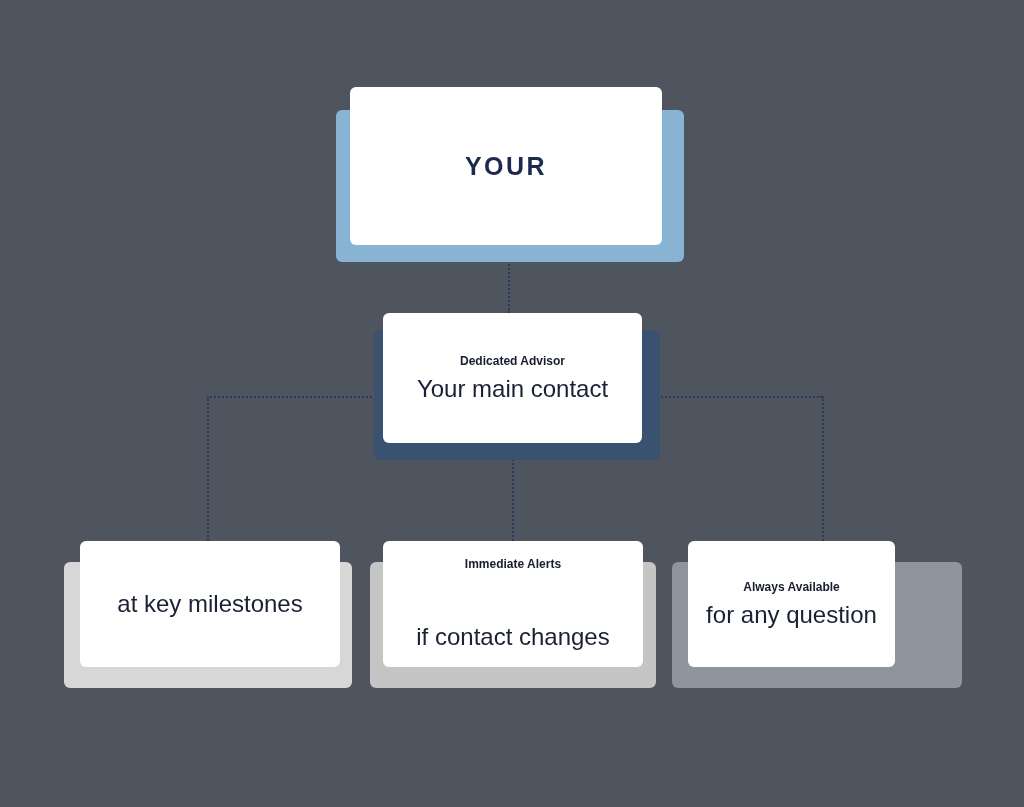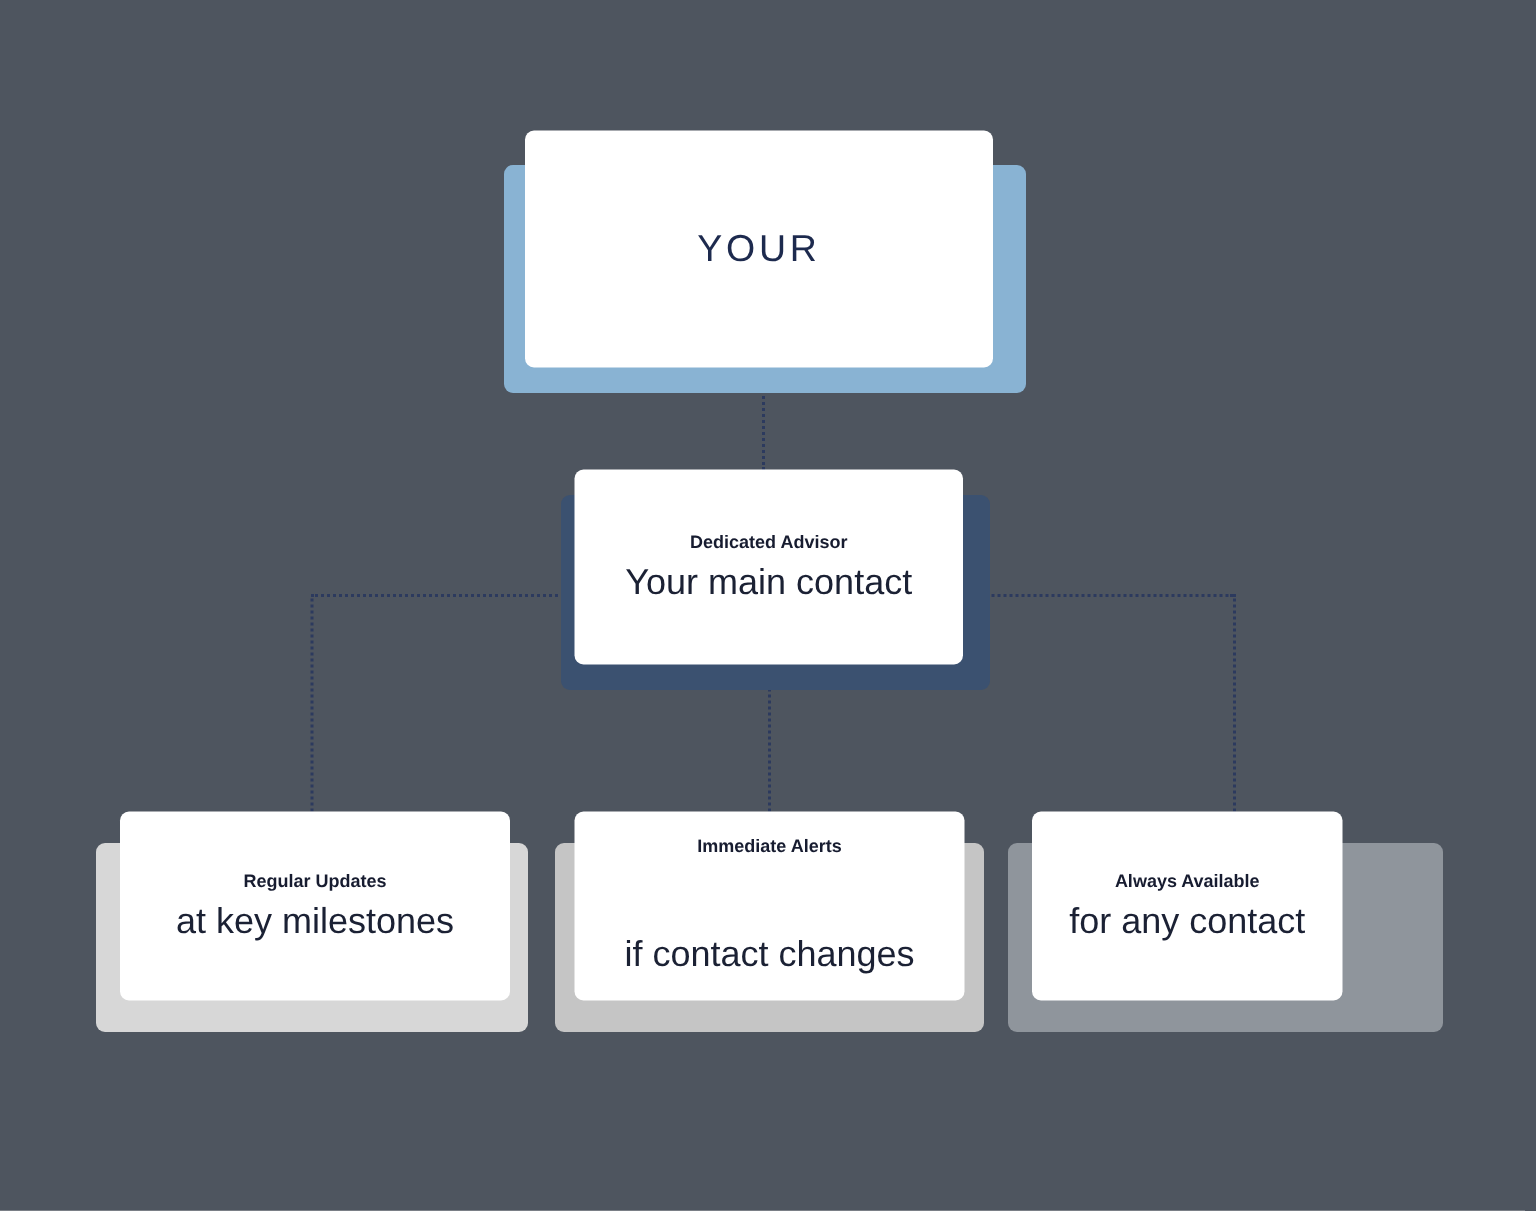--- a/index.html
+++ b/index.html
@@ -35,21 +35,21 @@
     z-index: 1;
   }
   .v-line { width: 0; border-left: 2px dotted #2c3a5e; }
   .h-line { height: 0; border-top: 2px dotted #2c3a5e; }
 
   
   .title-shadow { left: 336px; top: 110px; width: 348px; height: 152px; }
   .title-card   { left: 350px; top: 87px;  width: 312px; height: 158px; }
   .title-line {
     font-size: 25px;
-    font-weight: 400;
+    font-weight: 700;
     letter-spacing: 2.5px;
     word-spacing: 10px;
     line-height: 38px;
     color: #1d2a4e;
     text-align: right;
   }
 
   
   .advisor-shadow { left: 374px; top: 330px; width: 286px; height: 130px; }
   .advisor-card   { left: 383px; top: 313px; width: 259px; height: 130px; }
@@ -100,29 +100,28 @@
   </div>
 
   <div class="shadow advisor-shadow" style="background-color: rgb(59, 81, 112);"></div>
   <div class="card advisor-card">
     <div class="card-title">Dedicated Advisor</div>
     <div class="card-subtitle">Your main contact</div>
   </div>
 
   <div class="shadow child0-shadow" style="background-color: rgb(215, 215, 215);"></div>
   <div class="card child0-card">
-    <div class="card-title">Regular Updates</div>
     <div class="card-subtitle">at key milestones</div>
   </div>
 
   <div class="shadow child1-shadow" style="background-color: rgb(197, 197, 197);"></div>
   <div class="card child1-card">
     <div class="card-title">Immediate Alerts</div>
     <div class="card-subtitle">if contact changes</div>
   </div>
 
   <div class="shadow child2-shadow" style="background-color: rgb(143, 149, 156);"></div>
   <div class="card child2-card">
     <div class="card-title">Always Available</div>
-    <div class="card-subtitle">for any contact</div>
+    <div class="card-subtitle">for any question</div>
   </div>
 
 </div>
 
 </body></html>

